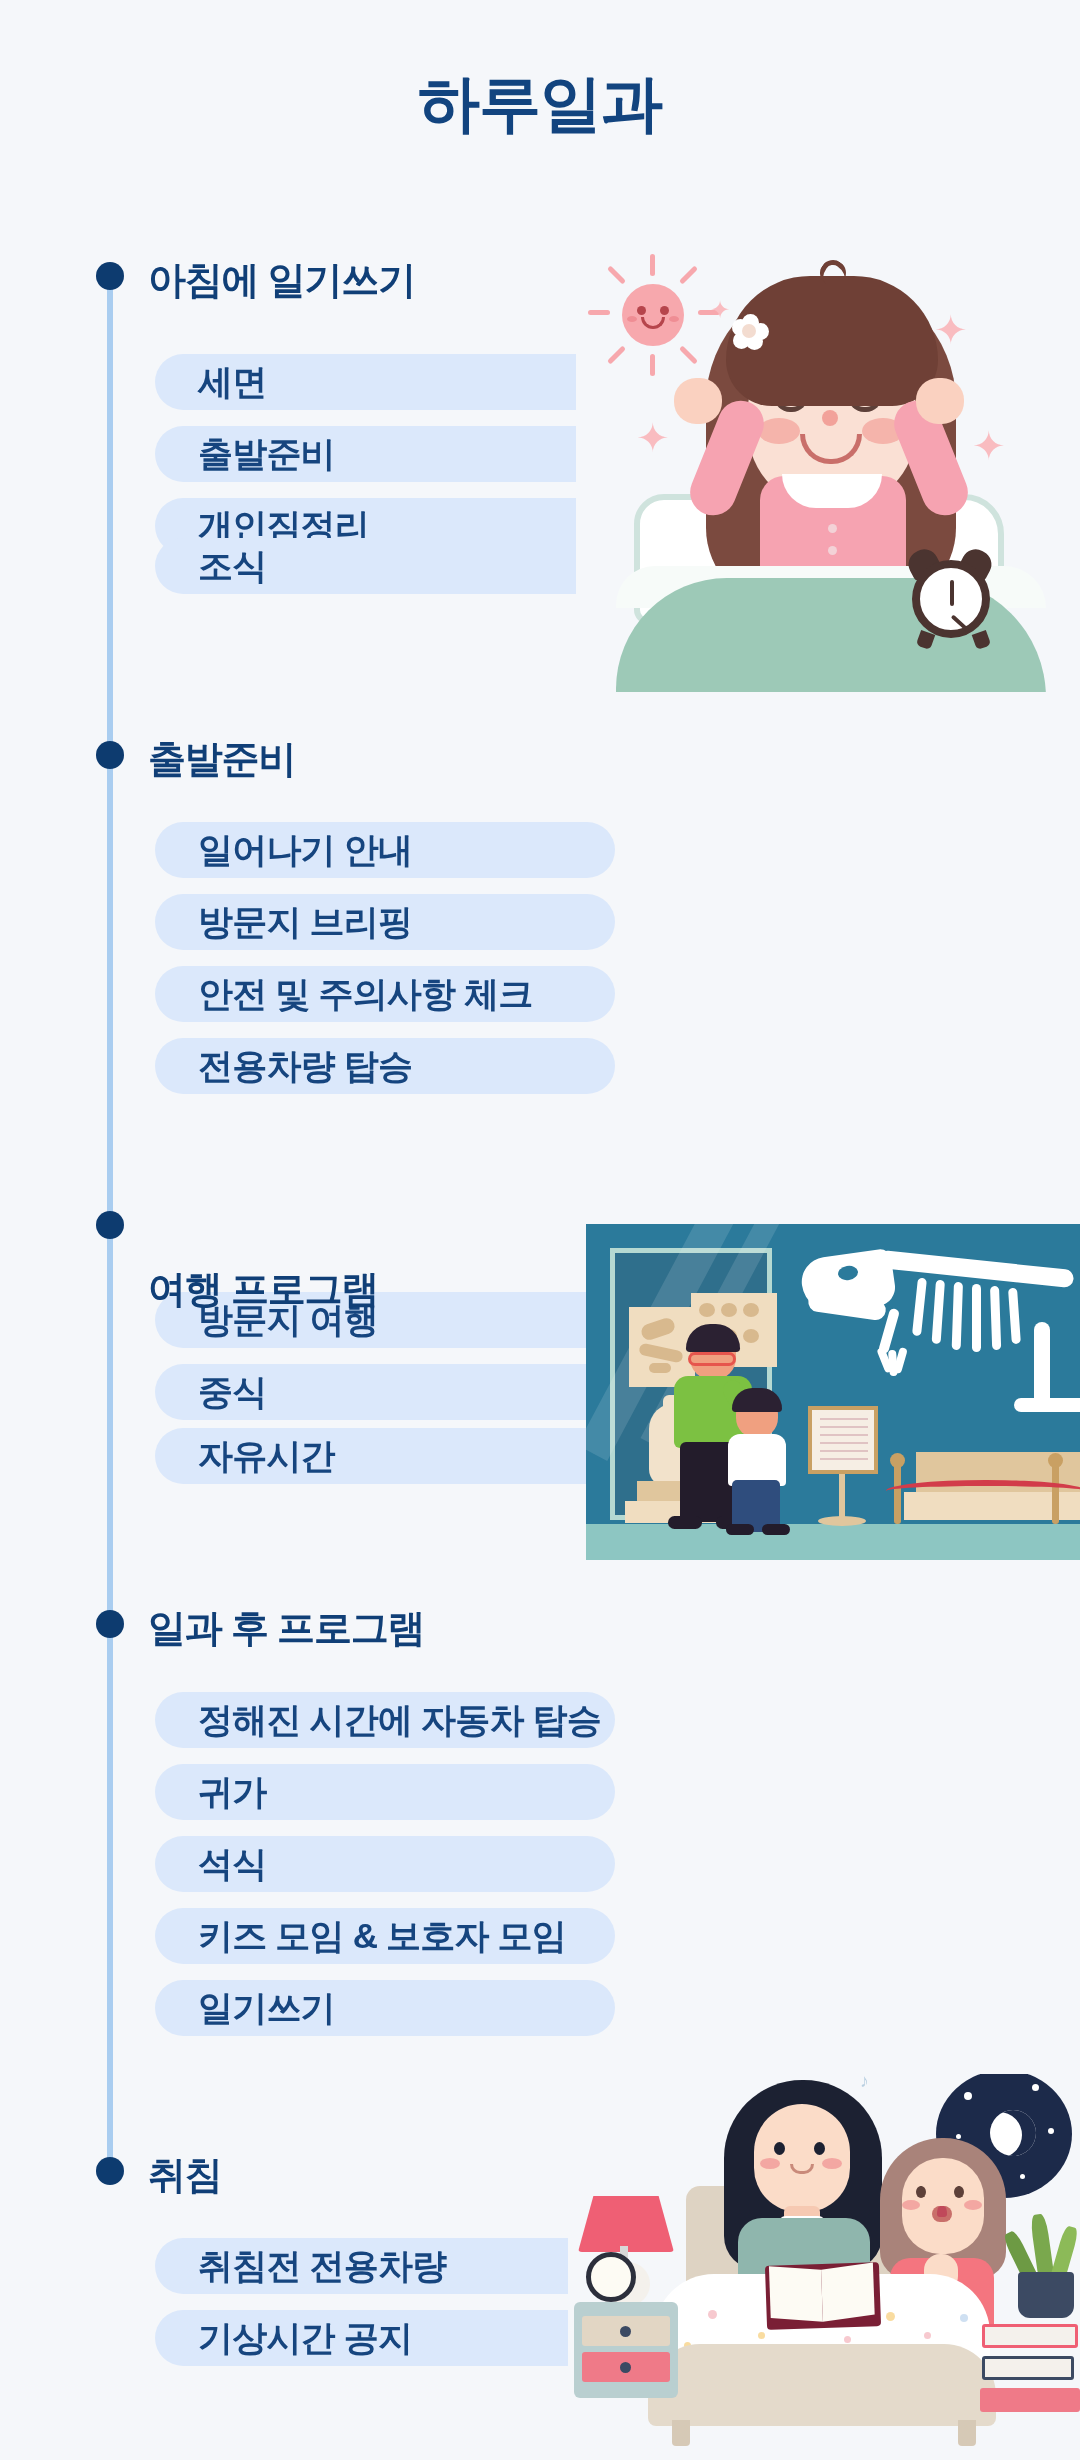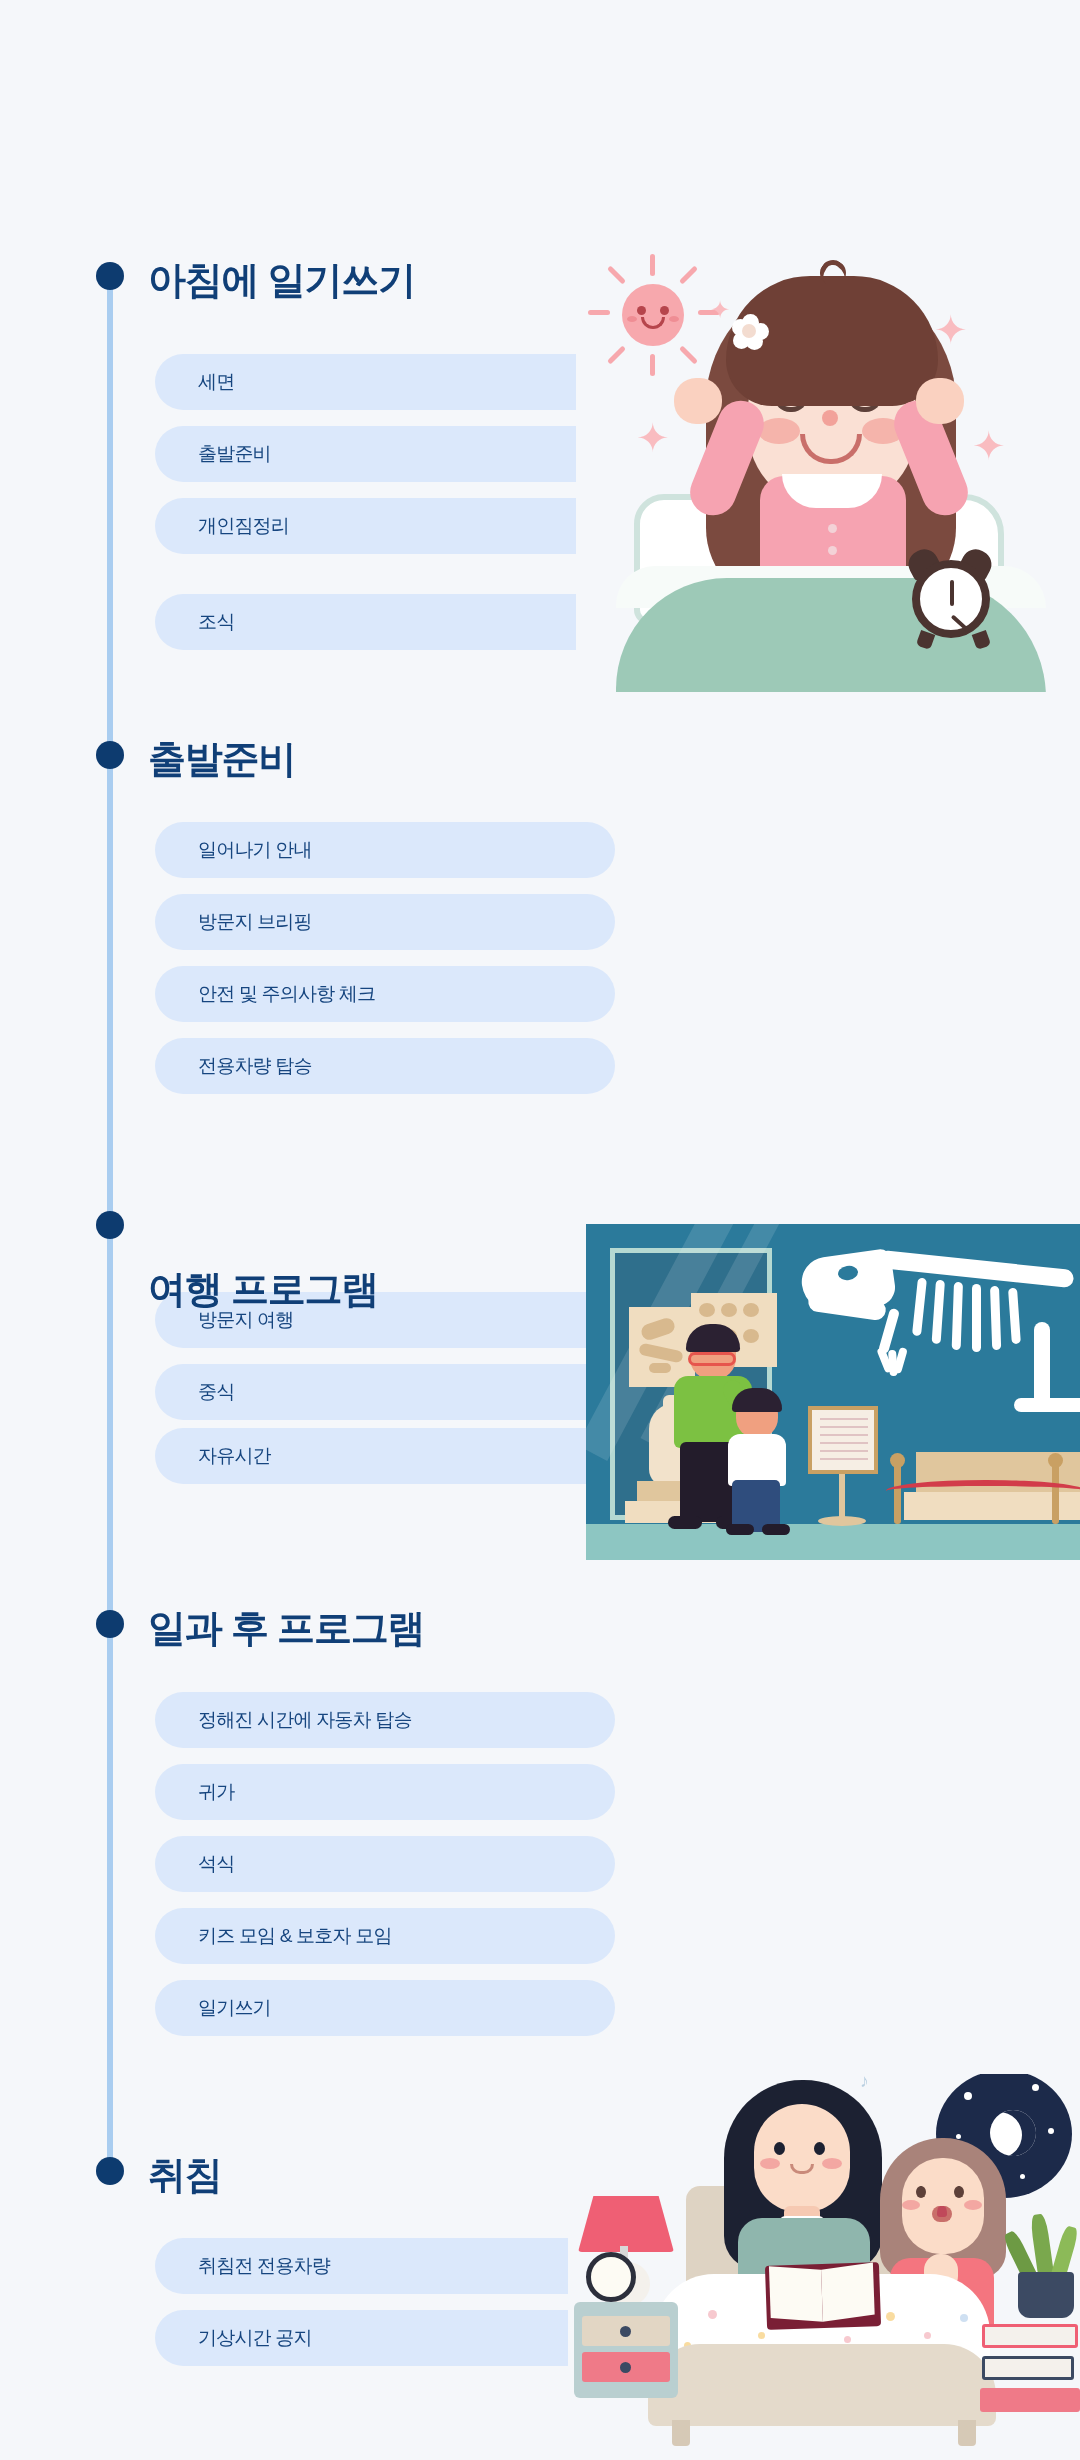--- a/index.html
+++ b/index.html
@@ -74,22 +74,22 @@
     left: 155px;
     height: 56px;
     border-radius: 28px;
     background: #dbe8fb;
     display: flex;
     align-items: center;
     z-index: 4;
   }
   .pill .pill-text {
     padding-left: 43px;
-    font-size: 19px;
-    font-weight: 400;
+    font-size: 35px;
+    font-weight: 700;
     color: #16457f;
     letter-spacing: -0.8px;
     white-space: nowrap;
   }
 
   
   .illus { position: absolute; z-index: 5; overflow: hidden; }
 
   
   #illus-morning { left: 576px; top: 248px; width: 508px; height: 444px; }
@@ -252,37 +252,38 @@
   .aclock{ position:absolute; left:18px; top:178px; width:50px; height:50px; border-radius:50%; background:#fdfbf4; border:5px solid #2c2f3c; }
   .plant-pot{ position:absolute; right:6px; top:198px; width:56px; height:46px; background:#3c4a63; border-radius:4px 4px 12px 12px; }
   .leaf{ position:absolute; background:#7aa84d; border-radius:50% 50% 12px 12px; }
   .bk{ position:absolute; border-radius:3px; }
 </style>
 </head>
 <body>
 
 <div id="page">
 
+  <div class="page-title">하루일과</div>
 
   <div class="spine"></div>
 
   <div class="section">
     <div class="sec-dot" style="top:262px"></div>
     <div class="sec-head" style="top:255px">아침에 일기쓰기</div>
 
     <div class="pill" style="top:354px;width:460px">
       <span class="pill-text">세면</span>
     </div>
     <div class="pill" style="top:426px;width:460px">
       <span class="pill-text">출발준비</span>
     </div>
     <div class="pill" style="top:498px;width:460px">
       <span class="pill-text">개인짐정리</span>
     </div>
-    <div class="pill" style="top:594px;width:460px">
+    <div class="pill" style="top:538px;width:460px">
       <span class="pill-text">조식</span>
     </div>
   </div>
 
   <div class="section">
     <div class="sec-dot" style="top:741px"></div>
     <div class="sec-head" style="top:734px">출발준비</div>
 
     <div class="pill" style="top:822px;width:460px">
       <span class="pill-text">일어나기 안내</span>

